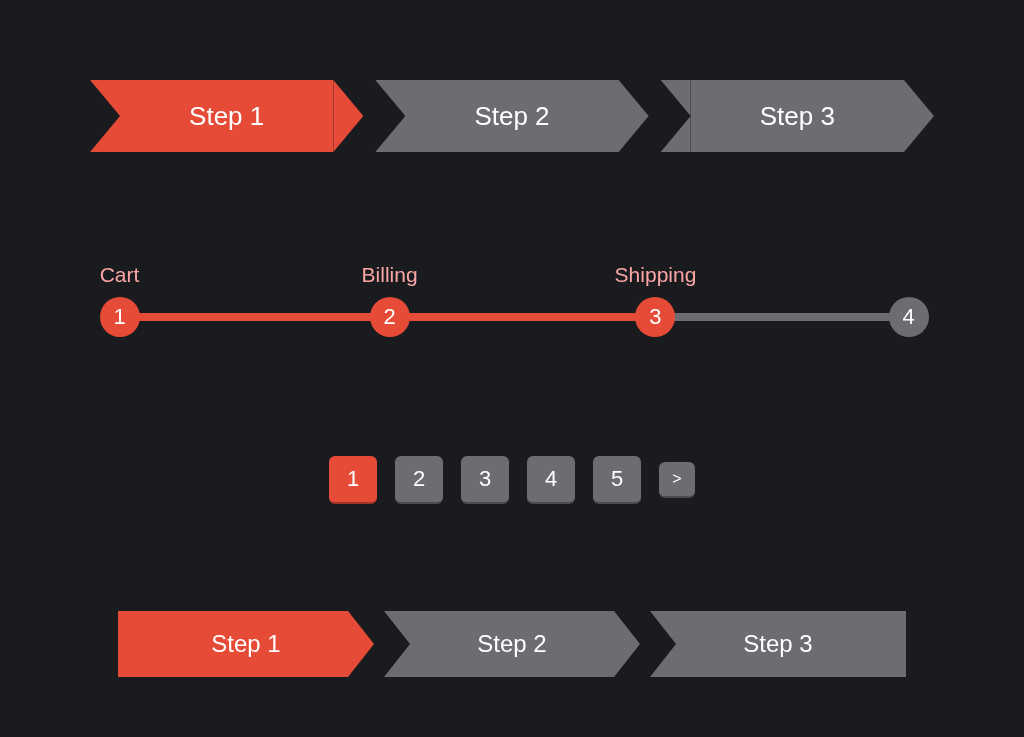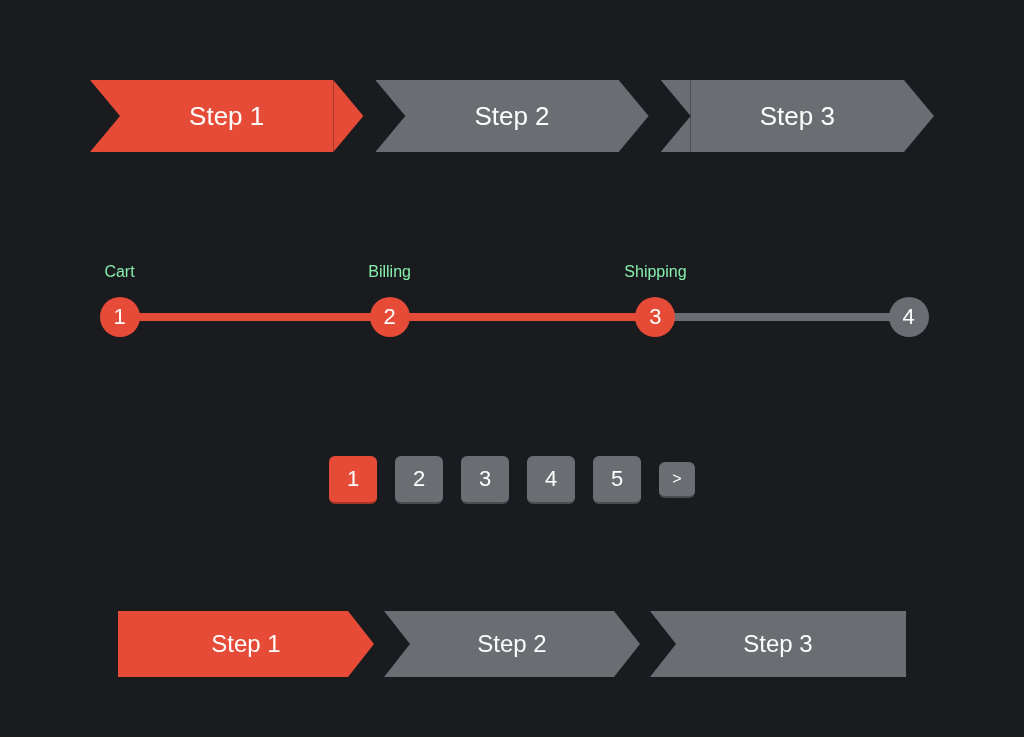--- a/index.html
+++ b/index.html
@@ -88,22 +88,22 @@
     align-items: center;
     justify-content: center;
     font-size: 22px;
     color: #fff;
     transform: translateX(-50%);
   }
   .node-label {
     position: absolute;
     top: 4px;
     transform: translateX(-50%);
-    font-size: 16px;
-    color: #86efac;
+    font-size: 21px;
+    color: #fca5a5;
     white-space: nowrap;
   }
 
   
   .pagination {
     display: flex;
     justify-content: center;
     gap: 18px;
   }
   .page {

